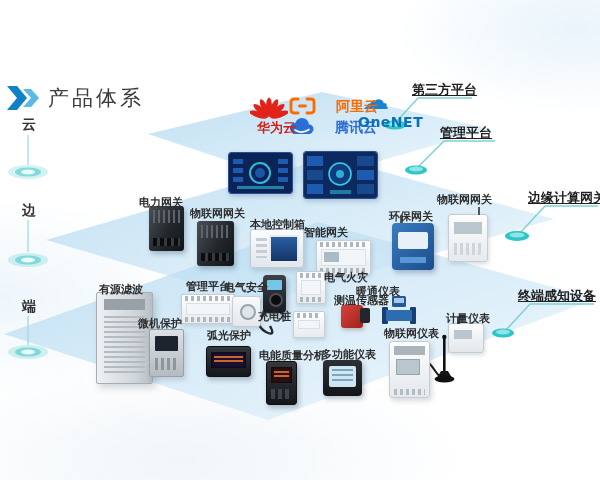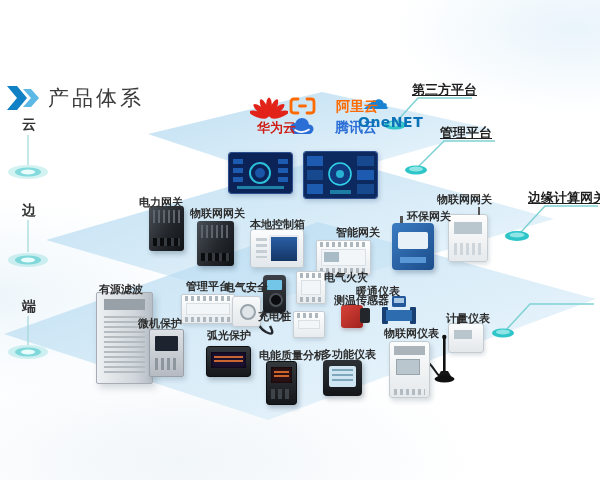--- a/index.html
+++ b/index.html
@@ -206,20 +206,21 @@
     <path d="M9 16 q7 4.5 14 -0.5" stroke="#fff" stroke-width="1.6" fill="none" stroke-linecap="round"></path>
   </svg>
   <span class="vlabel" style="left:318px;top:119px;font-size:14px;color:#2b6ed6">腾讯云</span>
 
   <span class="dev" style="left:362px;top:84px;font-size:27px;color:#1b82d2;z-index:4">☁</span>
   <span class="vlabel" style="left:341px;top:114px;font-size:14px;color:#0b72b8;letter-spacing:.5px">OneNET</span>
 
   <span class="lbl big" style="left:412px;top:81px">第三方平台</span>
   <span class="lbl big" style="left:440px;top:124px">管理平台</span>
   <span class="lbl big" style="left:528px;top:189px">边缘计算网关</span>
+  <span class="lbl big" style="left:518px;top:287px">终端感知设备</span>
 
   <div class="dash" style="left:228px;top:152px;width:63px;height:40px">
     <svg width="63" height="40">
       <rect width="63" height="40" fill="#0b2356"></rect>
       <circle cx="31" cy="20" r="10" stroke="#2fd0e8" stroke-width="2" fill="none" opacity=".9"></circle>
       <circle cx="31" cy="20" r="5" fill="#1a55a8"></circle>
       <rect x="4" y="6" width="10" height="5" fill="#1d5bb0"></rect>
         <rect x="4" y="15" width="10" height="5" fill="#1d5bb0"></rect>
       <rect x="4" y="24" width="10" height="5" fill="#1d5bb0"></rect>
       <rect x="49" y="6" width="10" height="5" fill="#1d5bb0"></rect>
@@ -255,29 +256,29 @@
       <i class="vents"></i>
       <i class="ports"></i>
     </div>
 
   <span class="lbl" style="left:250px;top:217px">本地控制箱</span>
   <div class="dev ctrl-box" style="left:250px;top:229px;width:52px;height:37px">
       <i class="scr"></i>
       <i class="btns"></i>
     </div>
 
-  <span class="lbl" style="left:336px;top:225px">智能网关</span>
+  <span class="lbl" style="left:304px;top:225px">智能网关</span>
   <div class="dev din" style="left:316px;top:240px;width:53px;height:33px">
       <i class="teeth-t"></i>
       <i class="face"></i>
       <i class="lcd"></i>
       <i class="teeth-b"></i>
     </div>
 
-  <span class="lbl" style="left:407px;top:209px">环保网关</span>
+  <span class="lbl" style="left:389px;top:209px">环保网关</span>
   <div class="dev env-blue" style="left:392px;top:223px;width:42px;height:47px">
       <i class="panel"></i>
       <i class="tag"></i>
     </div>
 
   <span class="lbl" style="left:437px;top:192px">物联网网关</span>
   <div class="dev iot-gw" style="left:448px;top:214px;width:38px;height:46px">
       <i class="scr"></i>
       <i class="rows"></i>
     </div>

